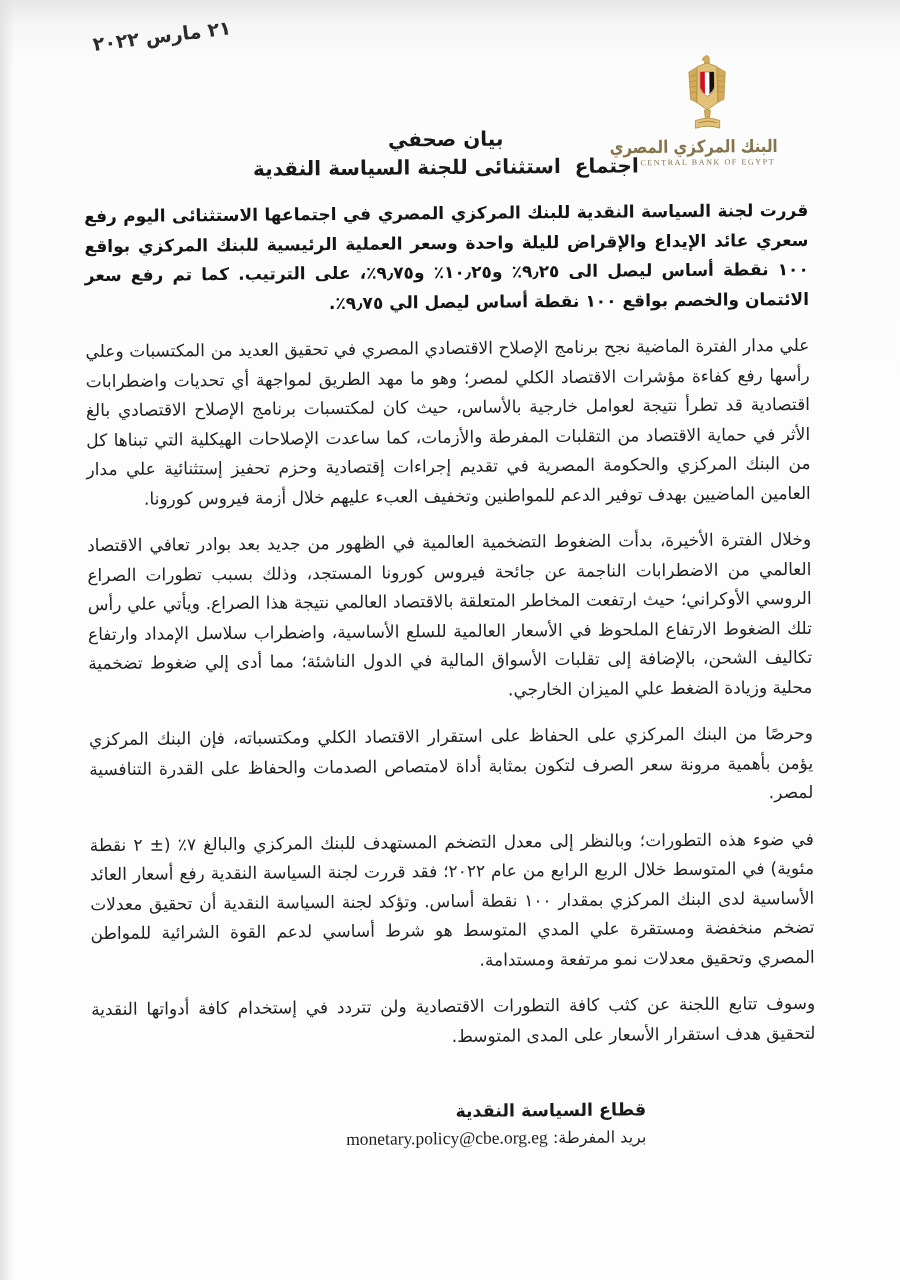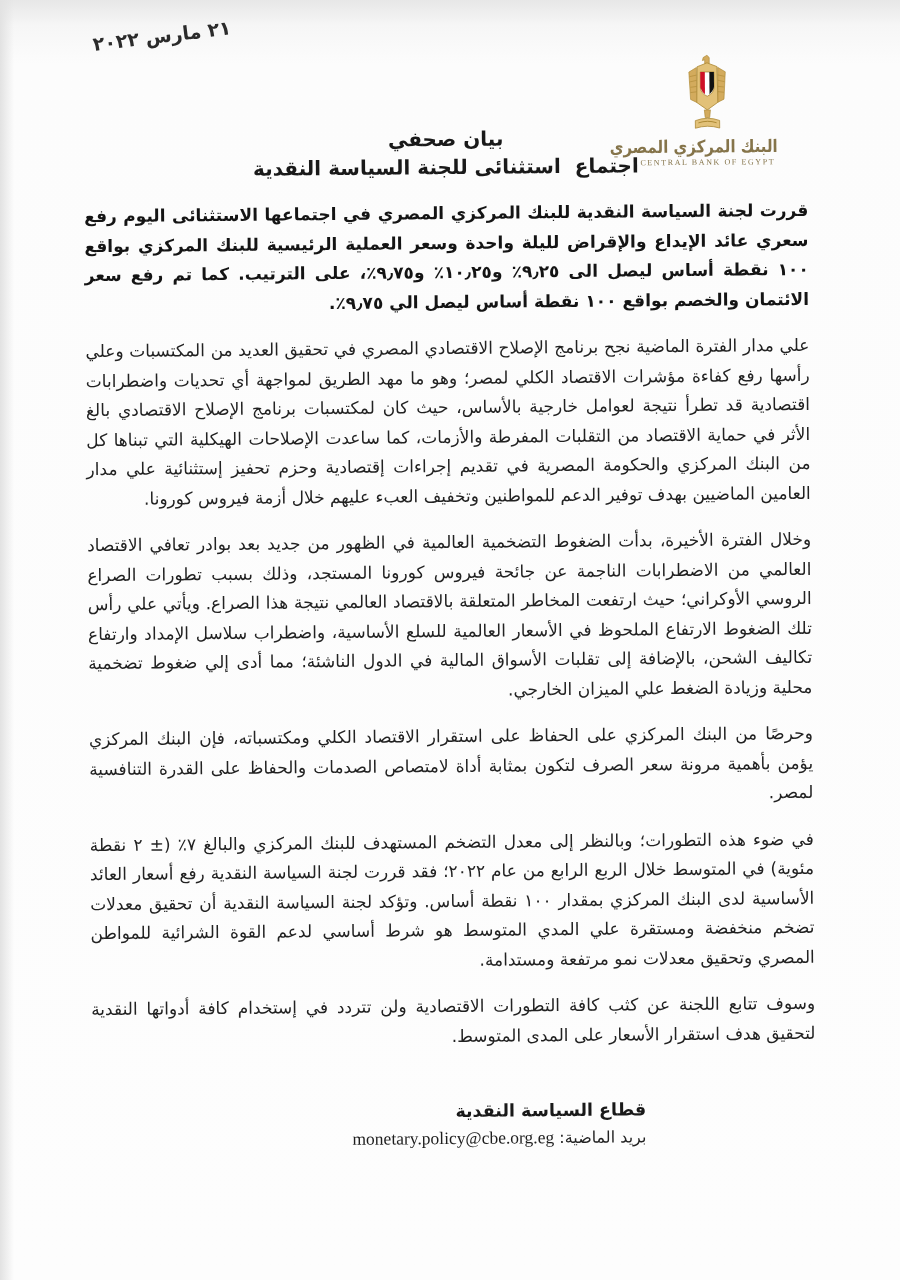--- a/index.html
+++ b/index.html
@@ -132,19 +132,19 @@
       <p>علي مدار الفترة الماضية نجح برنامج الإصلاح الاقتصادي المصري في تحقيق العديد من المكتسبات وعلي رأسها رفع كفاءة مؤشرات الاقتصاد الكلي لمصر؛ وهو ما مهد الطريق لمواجهة أي تحديات واضطرابات اقتصادية قد تطرأ نتيجة لعوامل خارجية بالأساس، حيث كان لمكتسبات برنامج الإصلاح الاقتصادي بالغ الأثر في حماية الاقتصاد من التقلبات المفرطة والأزمات، كما ساعدت الإصلاحات الهيكلية التي تبناها كل من البنك المركزي والحكومة المصرية في تقديم إجراءات إقتصادية وحزم تحفيز إستثنائية علي مدار العامين الماضيين بهدف توفير الدعم للمواطنين وتخفيف العبء عليهم خلال أزمة فيروس كورونا.</p>
       <p>وخلال الفترة الأخيرة، بدأت الضغوط التضخمية العالمية في الظهور من جديد بعد بوادر تعافي الاقتصاد العالمي من الاضطرابات الناجمة عن جائحة فيروس كورونا المستجد، وذلك بسبب تطورات الصراع الروسي الأوكراني؛ حيث ارتفعت المخاطر المتعلقة بالاقتصاد العالمي نتيجة هذا الصراع. ويأتي علي رأس تلك الضغوط الارتفاع الملحوظ في الأسعار العالمية للسلع الأساسية، واضطراب سلاسل الإمداد وارتفاع تكاليف الشحن، بالإضافة إلى تقلبات الأسواق المالية في الدول الناشئة؛ مما أدى إلي ضغوط تضخمية محلية وزيادة الضغط علي الميزان الخارجي.</p>
       <p>وحرصًا من البنك المركزي على الحفاظ على استقرار الاقتصاد الكلي ومكتسباته، فإن البنك المركزي يؤمن بأهمية مرونة سعر الصرف لتكون بمثابة أداة لامتصاص الصدمات والحفاظ على القدرة التنافسية لمصر.</p>
       <p>في ضوء هذه التطورات؛ وبالنظر إلى معدل التضخم المستهدف للبنك المركزي والبالغ ٧٪ (± ٢ نقطة مئوية) في المتوسط خلال الربع الرابع من عام ٢٠٢٢؛ فقد قررت لجنة السياسة النقدية رفع أسعار العائد الأساسية لدى البنك المركزي بمقدار ١٠٠ نقطة أساس. وتؤكد لجنة السياسة النقدية أن تحقيق معدلات تضخم منخفضة ومستقرة علي المدي المتوسط هو شرط أساسي لدعم القوة الشرائية للمواطن المصري وتحقيق معدلات نمو مرتفعة ومستدامة.</p>
       <p>وسوف تتابع اللجنة عن كثب كافة التطورات الاقتصادية ولن تتردد في إستخدام كافة أدواتها النقدية لتحقيق هدف استقرار الأسعار على المدى المتوسط.</p>
     </div>
 
     <div class="doc-footer">
       <div class="footer-dept">قطاع السياسة النقدية</div>
       <div class="footer-email-line">
-        <span>بريد الماضية:</span>
+        <span>بريد المفرطة:</span>
         <span class="email">monetary.policy@cbe.org.eg</span>
       </div>
     </div>
 
   </div>
 </div>
 
 </body></html>

